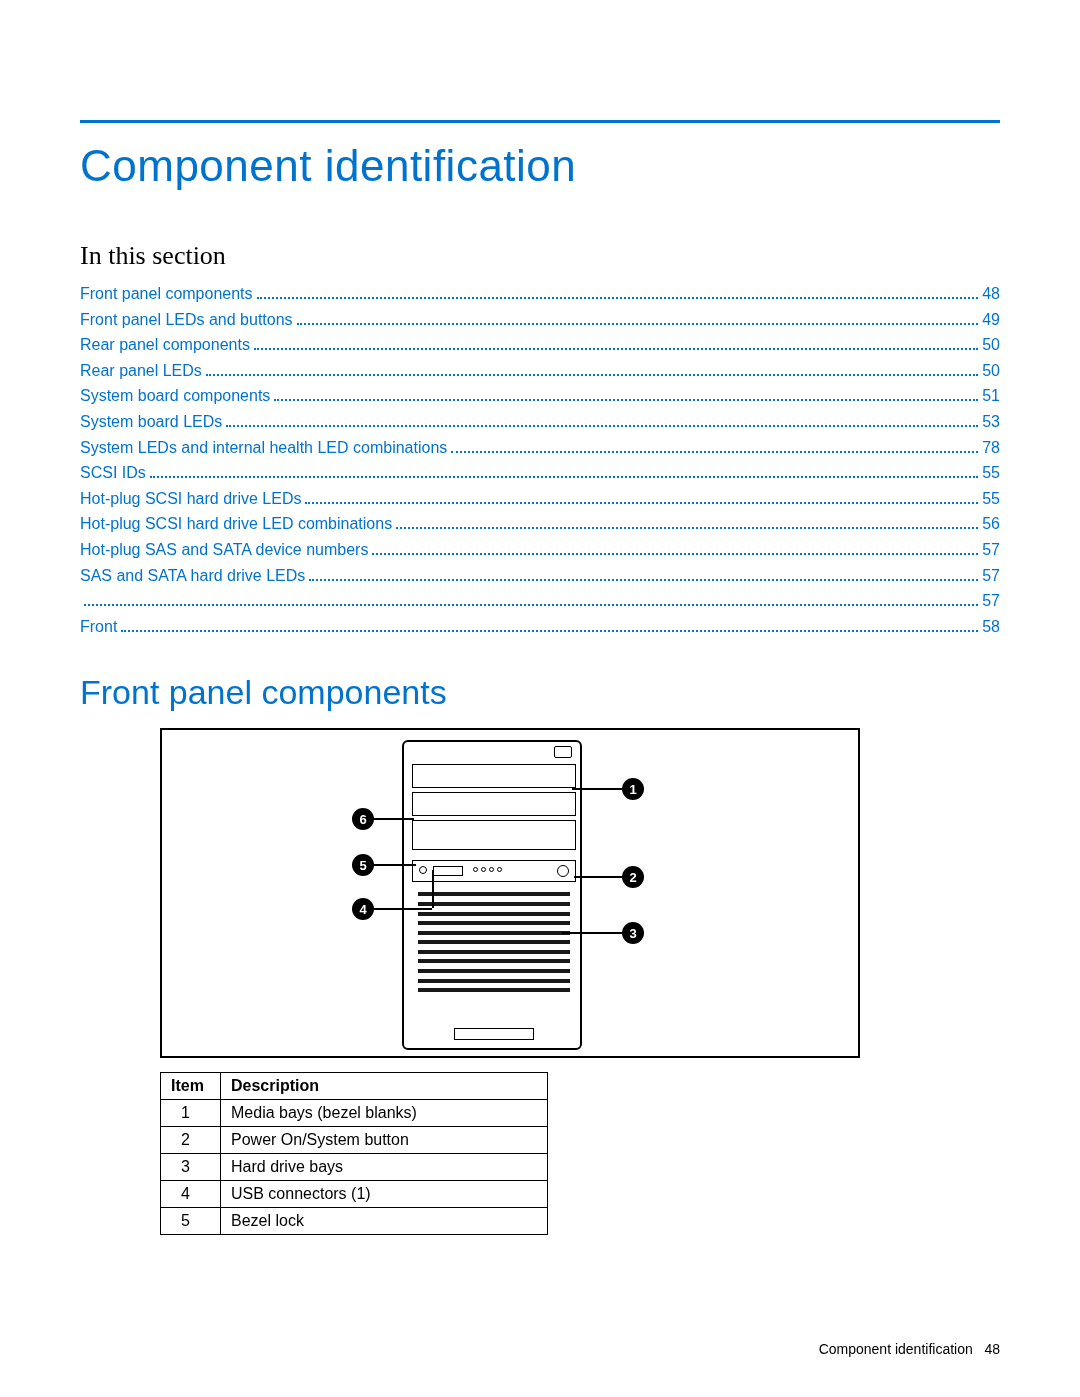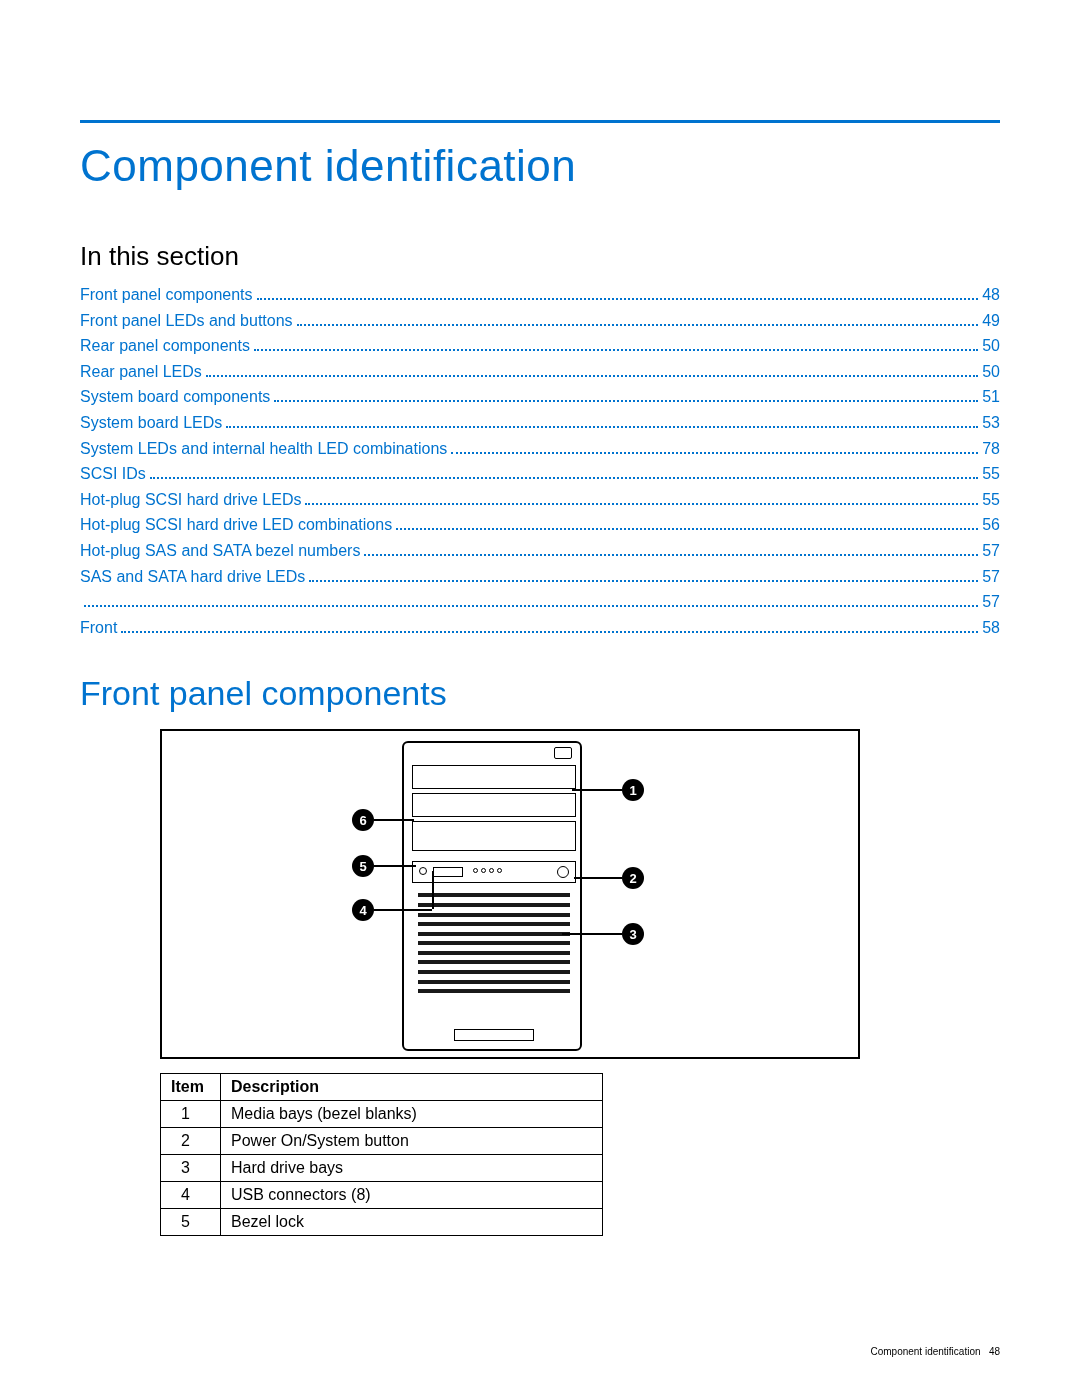--- a/index.html
+++ b/index.html
@@ -24,21 +24,21 @@
     color: #0073cf;
     letter-spacing: 0.5px;
     margin-bottom: 50px;
     font-family: "Trebuchet MS", Arial, sans-serif;
   }
   h2.section-label {
     font-weight: 400;
     font-size: 26px;
     color: #000;
     margin-bottom: 10px;
-    font-family: Liberation Sans, sans-serif;
+    font-family: Liberation Serif, serif;
   }
   .toc {
     font-size: 16px;
     color: #0073cf;
     margin-bottom: 34px;
   }
   .toc-row {
     display: flex;
     align-items: baseline;
     line-height: 1.6;
@@ -178,37 +178,37 @@
   .c2 { left: 460px; top: 136px; }
   .c3 { left: 460px; top: 192px; }
   .c4 { left: 190px; top: 168px; }
   .c5 { left: 190px; top: 124px; }
   .c6 { left: 190px; top: 78px; }
 
   .component-table {
     margin-left: 80px;
     border-collapse: collapse;
     font-size: 16px;
-    width: 443px;
+    width: 388px;
   }
   .component-table th, .component-table td {
     border: 1.5px solid #000;
     padding: 4px 10px;
     text-align: left;
     font-weight: 400;
   }
   .component-table th {
     font-weight: 700;
   }
   .component-table td.item { width: 60px; text-align: left; padding-left: 20px;}
   .footer {
     position: absolute;
     bottom: 40px;
     right: 80px;
-    font-size: 10px;
+    font-size: 14px;
     color: #000;
   }
 </style>
 </head>
 <body>
 
 <div class="page">
   <div class="rule"></div>
   <h1>Component identification</h1>
 
@@ -259,21 +259,21 @@
         <span class="label">Hot-plug SCSI hard drive LEDs</span>
         <span class="dots"></span>
         <span class="page-no">55</span>
       </div>
     <div class="toc-row">
         <span class="label">Hot-plug SCSI hard drive LED combinations</span>
         <span class="dots"></span>
         <span class="page-no">56</span>
       </div>
     <div class="toc-row">
-        <span class="label">Hot-plug SAS and SATA bezel numbers</span>
+        <span class="label">Hot-plug SAS and SATA device numbers</span>
         <span class="dots"></span>
         <span class="page-no">57</span>
       </div>
     <div class="toc-row">
         <span class="label">SAS and SATA hard drive LEDs</span>
         <span class="dots"></span>
         <span class="page-no">57</span>
       </div>
     <div class="toc-row">
         <span class="dots"></span>
@@ -354,21 +354,21 @@
       <tr>
           <td class="item">2</td>
           <td>Power On/System button</td>
         </tr>
       <tr>
           <td class="item">3</td>
           <td>Hard drive bays</td>
         </tr>
       <tr>
           <td class="item">4</td>
-          <td>USB connectors (8)</td>
+          <td>USB connectors (1)</td>
         </tr>
       <tr>
           <td class="item">5</td>
           <td>Bezel lock</td>
         </tr>
     </tbody>
   </table>
 </div>
 
 <div class="footer">

